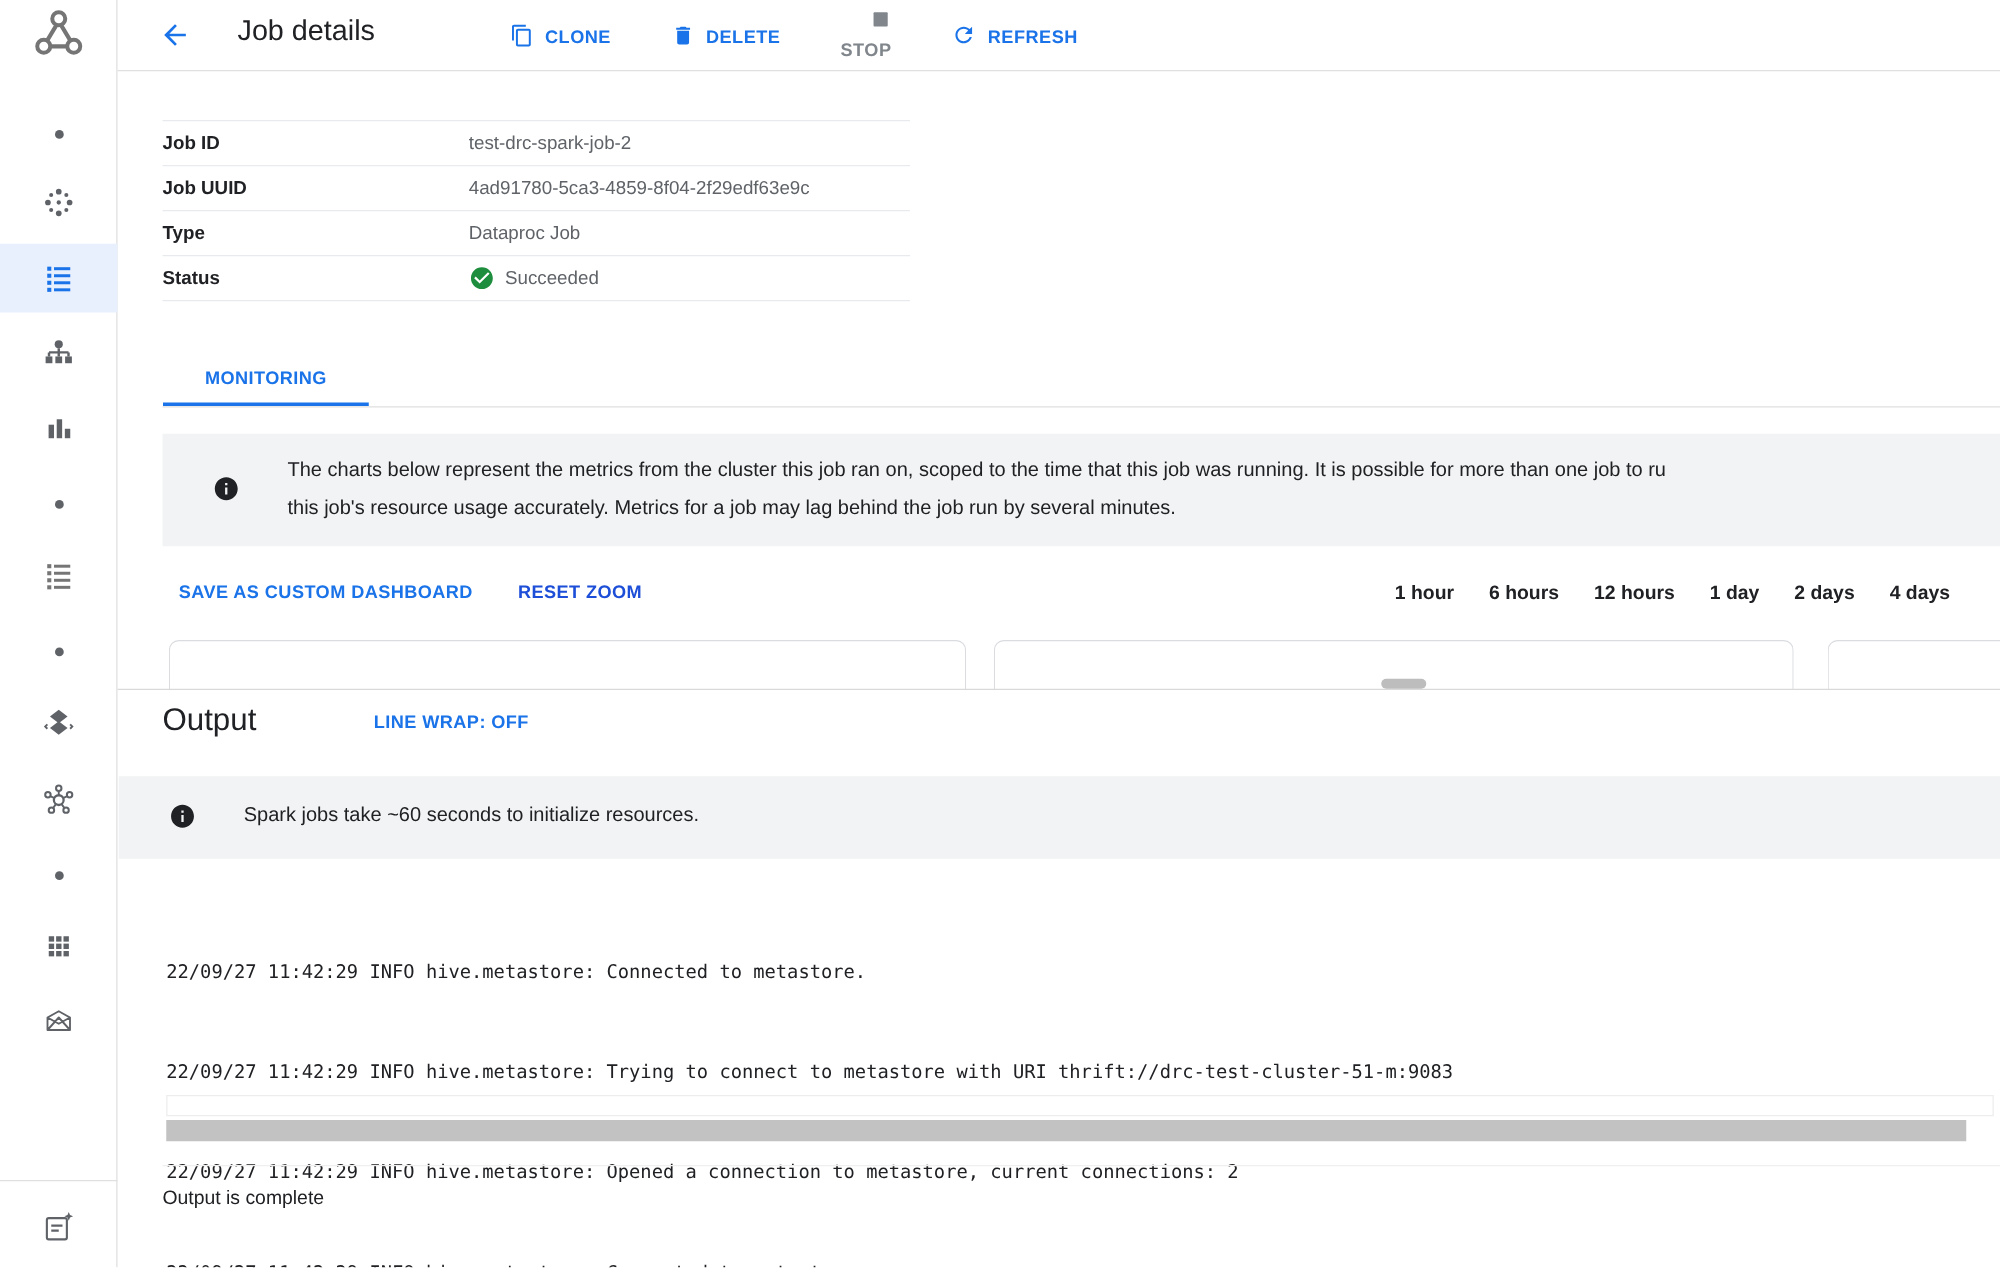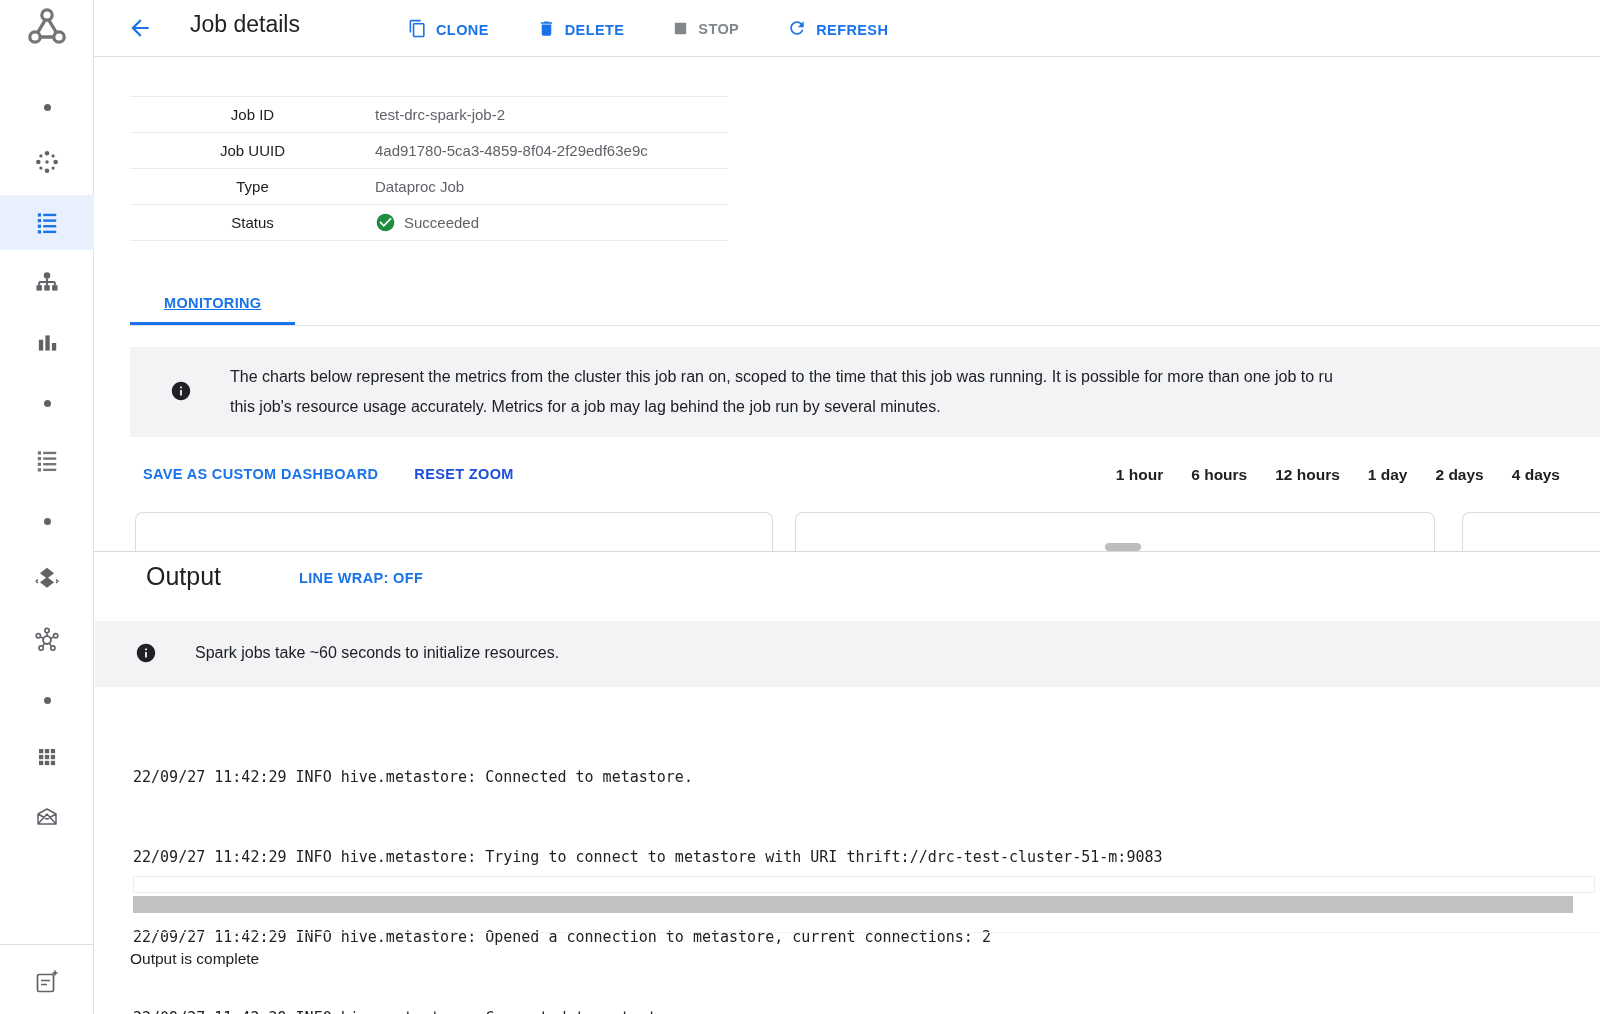--- a/index.html
+++ b/index.html
@@ -14,32 +14,32 @@
   .side-item { position: absolute; left: 0; width: 94px; height: 40px; display: flex; align-items: center; justify-content: center; cursor: pointer; }
   .side-divider { position: absolute; left: 0; top: 944px; width: 94px; height: 1px; background: #e0e0e0; }
   .dot6 { width: 7px; height: 7px; border-radius: 50%; background: #5f6368; }
 
   
   .header-line { position: absolute; left: 0; top: 56px; width: 1600px; height: 1px; background: #e0e0e0; }
   .back-btn { position: absolute; left: 124px; top: 12px; width: 32px; height: 32px; display: flex; align-items: center; justify-content: center; cursor: pointer; }
   .page-title { position: absolute; left: 190px; top: 11px; font-size: 23px; color: #202124; }
   .hdr-actions { position: absolute; left: 408px; top: 0; height: 56px; display: flex; align-items: center; gap: 48px; }
   .hdr-btn { display: flex; align-items: flex-end; gap: 9px; font-size: 14.5px; font-weight: 700; letter-spacing: .4px; color: #1a73e8; cursor: pointer; white-space: nowrap; }
-  .hdr-btn.disabled { color: #80868b; cursor: default; }
+  .hdr-btn.disabled { color: #80868b; cursor: default; flex-direction: column; }
 
   
   .job-table { position: absolute; left: 130px; top: 96px; width: 598px; border-top: 1px solid #e8eaed; }
   .job-row { display: flex; align-items: center; height: 36px; border-bottom: 1px solid #e8eaed; font-size: 15px; }
-  .job-label { width: 245px; font-weight: 400; color: #202124; text-align: center; }
+  .job-label { width: 245px; font-weight: 700; color: #202124; }
   .job-value { color: #5f6368; display: flex; align-items: center; gap: 8px; white-space: nowrap; }
 
   
   .tabs { position: absolute; left: 130px; top: 281px; width: 1470px; height: 45px; border-bottom: 1px solid #e0e0e0; display: flex; }
   .tab { padding: 0 34px; display: flex; align-items: center; font-size: 14.5px; font-weight: 700; letter-spacing: .35px; color: #5f6368; cursor: pointer; }
-  .tab.active { color: #1a73e8; box-shadow: inset 0 -3px 0 #1a73e8; text-decoration: underline; }
+  .tab.active { color: #1a73e8; box-shadow: inset 0 -3px 0 #1a73e8; }
 
   
   .banner1 { position: absolute; left: 130px; top: 347px; width: 1470px; height: 90px; background: #f1f3f4; }
   .banner1 .b-icon { position: absolute; left: 40px; top: 33px; }
   .banner1 .b-text { position: absolute; left: 100px; top: 15px; font-size: 16px; line-height: 30px; white-space: nowrap; color: #202124; }
   .banner2 { position: absolute; left: 95px; top: 621px; width: 1505px; height: 66px; background: #f1f3f4; }
   .banner2 .b-icon { position: absolute; left: 40px; top: 21px; }
   .banner2 .b-text { position: absolute; left: 100px; top: 23px; font-size: 16px; white-space: nowrap; color: #202124; }
 
   
@@ -48,21 +48,21 @@
   .link-gray { color: #1d4ed8; white-space: nowrap; }
   .time-ranges { position: absolute; right: 40px; top: 466px; display: flex; gap: 28px; font-size: 15.5px; font-weight: 700; color: #202124; }
   .time-ranges span { cursor: pointer; white-space: nowrap; }
 
   
   .chartbox { position: absolute; top: 512px; height: 40px; background: #fff; border: 1px solid #dadce0; border-bottom: none; border-radius: 8px 8px 0 0; }
   .split-line { position: absolute; left: 0; top: 551px; width: 1600px; height: 1px; background: #d9d9d9; }
   .split-handle { position: absolute; left: 1105px; top: 543px; width: 36px; height: 8px; border-radius: 4px; background: #bdbdbd; cursor: row-resize; }
 
   
-  .output-title { position: absolute; left: 130px; top: 562px; font-size: 25px; color: #202124; margin-left: 16px; }
+  .output-title { position: absolute; left: 130px; top: 562px; font-size: 25px; color: #202124; }
   .linewrap-btn { position: absolute; left: 299px; top: 570px; font-size: 14.5px; font-weight: 700; letter-spacing: .35px; color: #1a73e8; cursor: pointer; }
   .log { position: absolute; left: 133px; top: 710px; font-family: "DejaVu Sans Mono", monospace; font-size: 15px; line-height: 26.8px; white-space: pre; color: #202124; }
   .log-strip { position: absolute; left: 133px; top: 876px; width: 1462px; height: 17px; background: #fff; border: 1px solid #ededed; }
   .log-scrollbar { position: absolute; left: 133px; top: 896px; width: 1440px; height: 17px; background: #c2c2c2; cursor: pointer; }
   .log-bottom-line { position: absolute; left: 130px; top: 932px; width: 1470px; height: 1px; background: #efefef; }
   .output-footer { position: absolute; left: 130px; top: 950px; font-size: 15.5px; color: #202124; }
 
   svg { display: block; }
 </style>
 </head>

